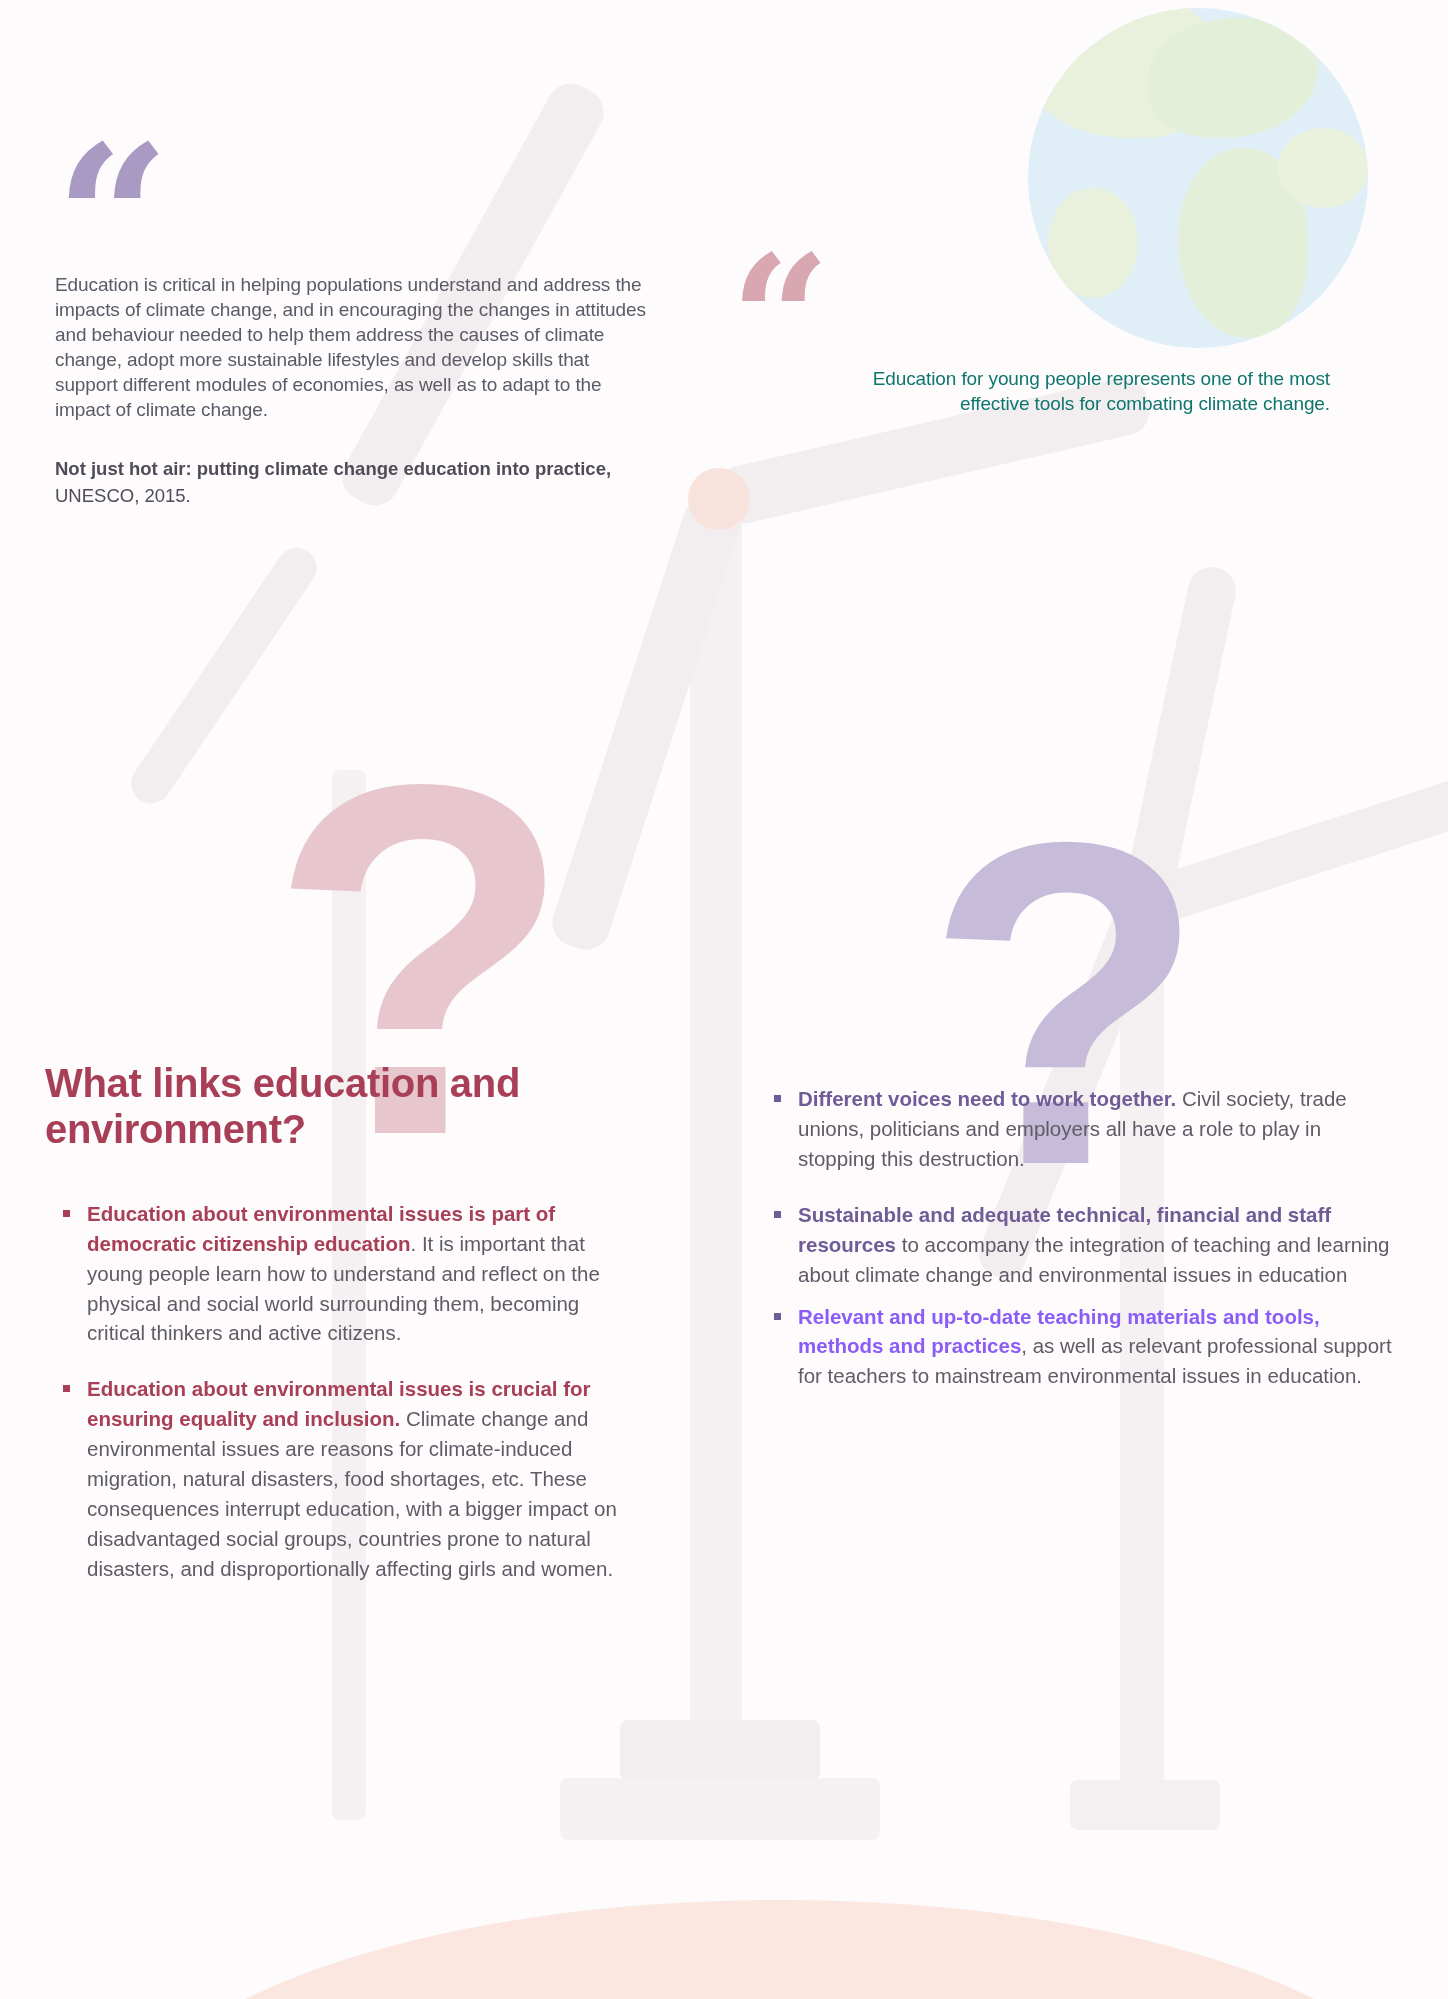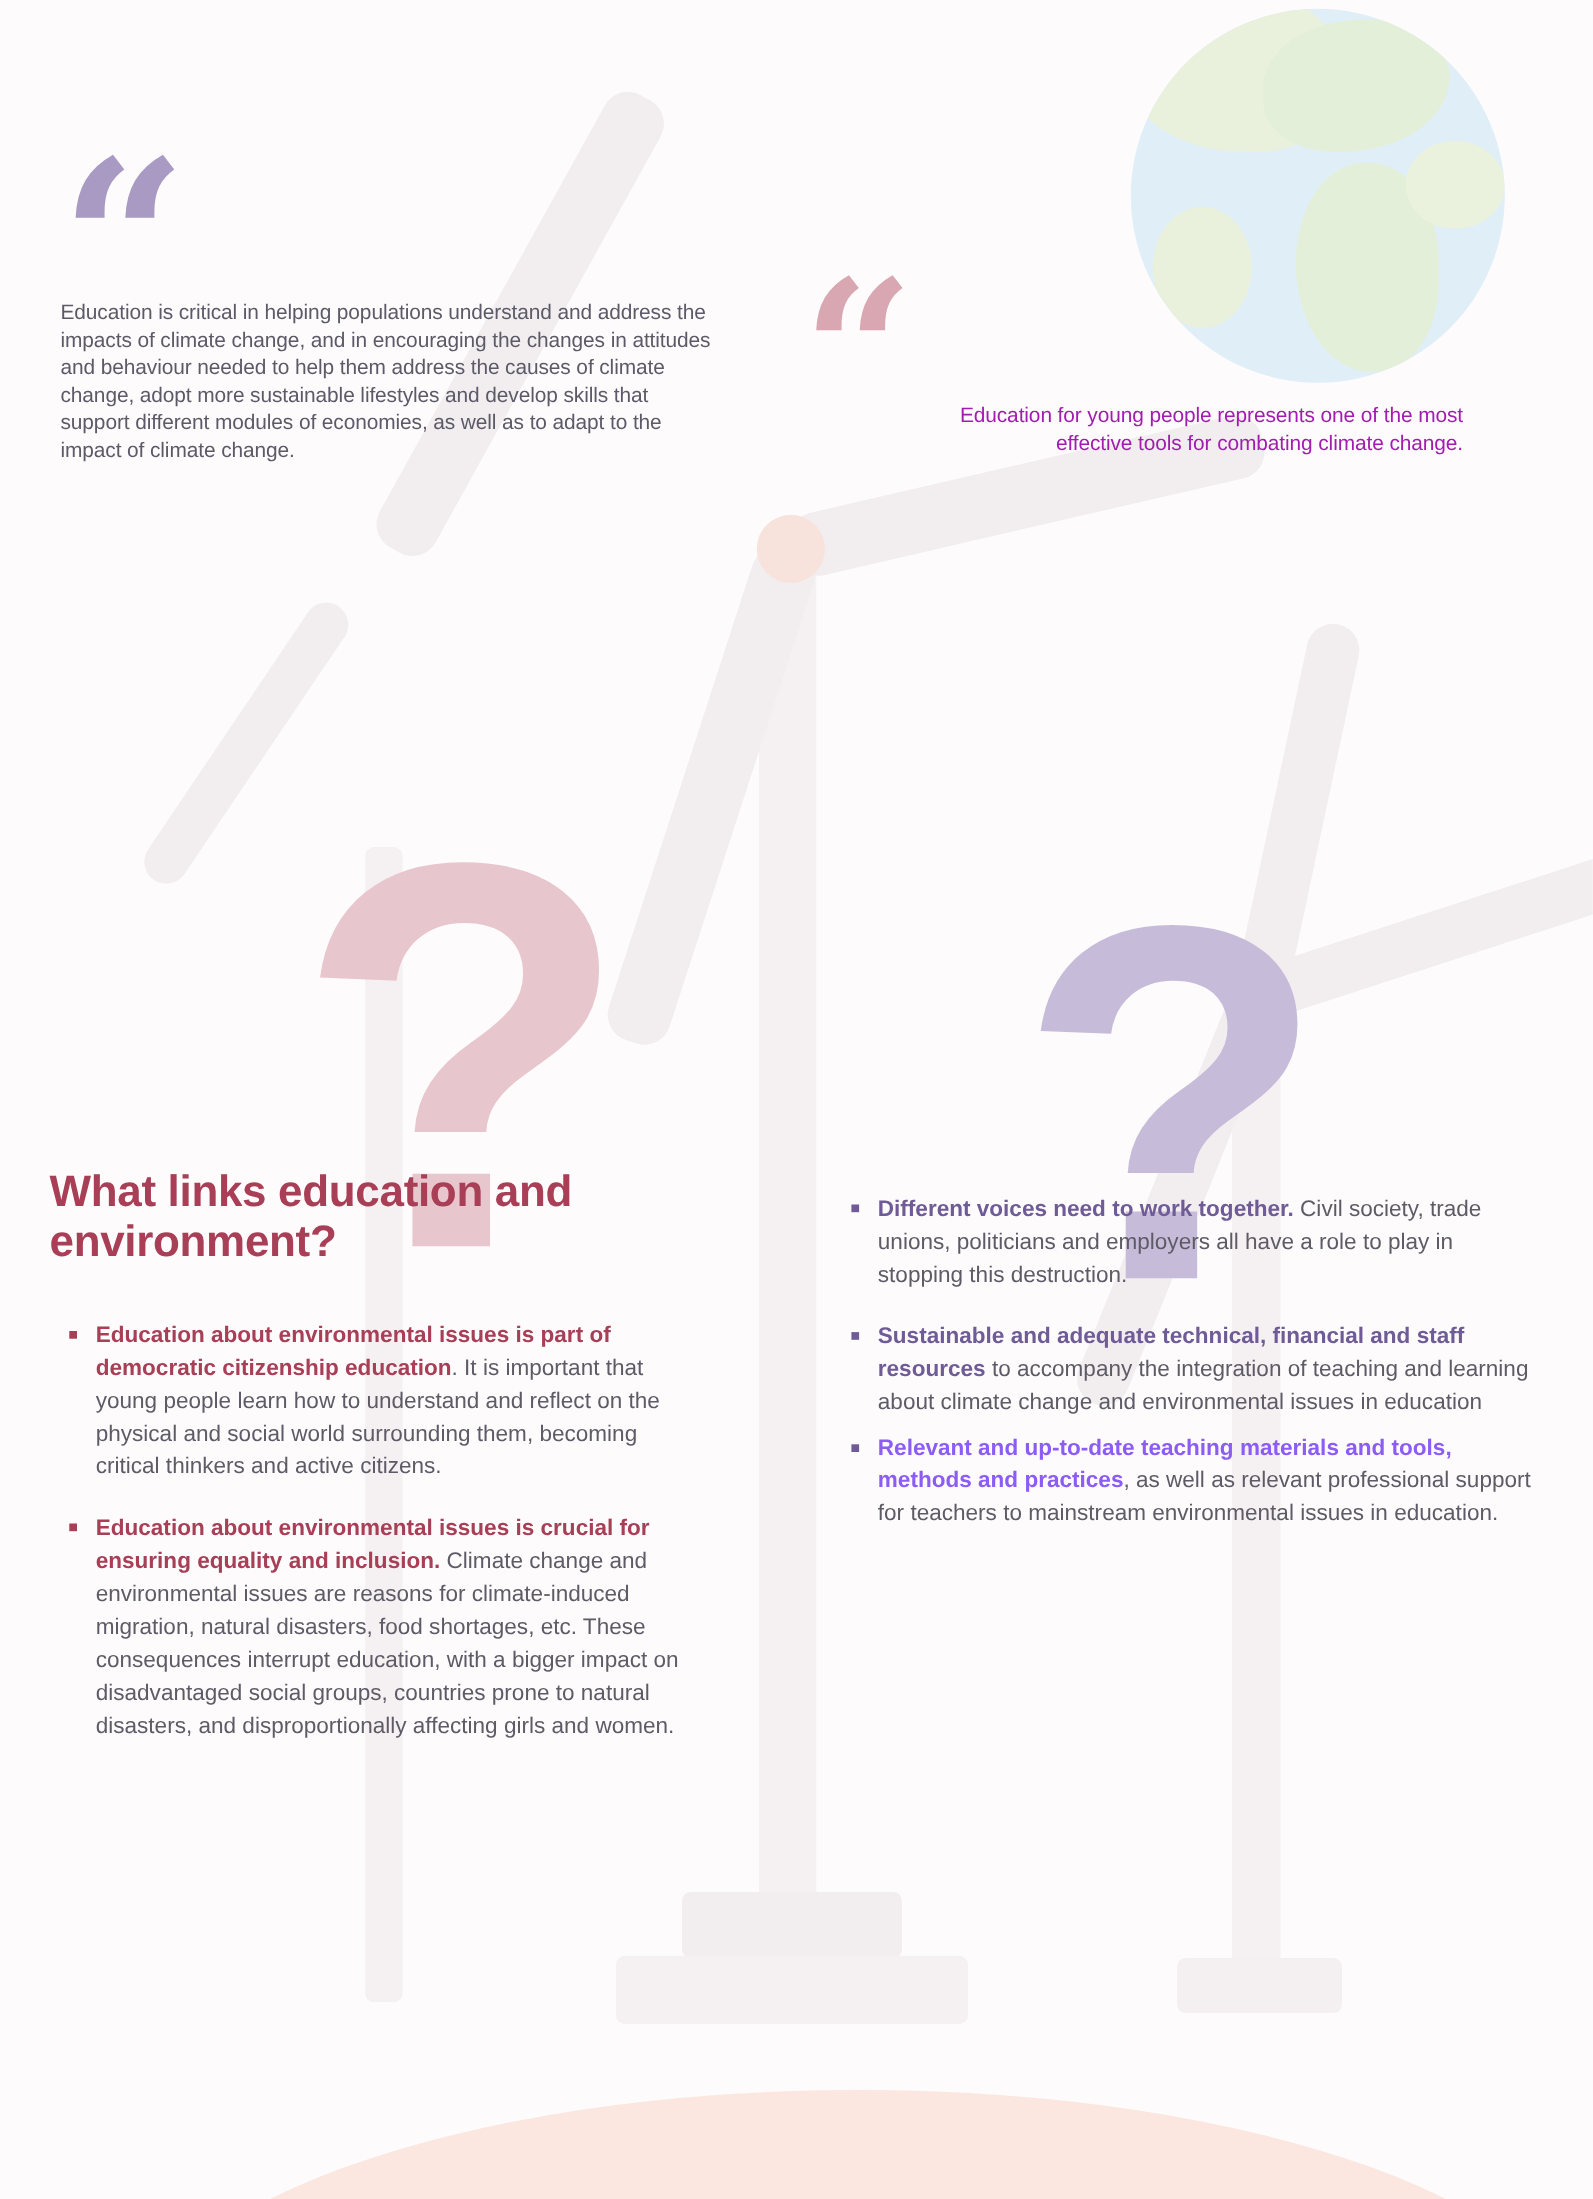--- a/index.html
+++ b/index.html
@@ -147,25 +147,28 @@
 
   <div class="hill" style="left:120px; top:1900px; width:1320px; height:240px;"></div>
 
   <div class="qmark" style="left:268px; top:760px; font-size:500px; color:#e7c6cd;">?</div>
   <div class="qmark" style="left:925px; top:820px; font-size:460px; color:#c6bcd9;">?</div>
 </div>
 
 <div class="col" style="left:55px; top:140px; width:660px;">
   <div class="quotemark" style="font-size:200px; color:#a99ac4; height:110px;">“</div>
   <div class="quote-text" style="color:#5d5a68; width:600px; margin-top:22px;">Education is critical in helping populations understand and address the impacts of climate change, and in encouraging the changes in attitudes and behaviour needed to help them address the causes of climate change, adopt more sustainable lifestyles and develop skills that support different modules of economies, as well as to adapt to the impact of climate change.</div>
+  <div class="quote-src" style="color:#4f4c58; width:580px; margin-top:34px;">
+    <b>Not just hot air: putting climate change education into practice,</b><span> UNESCO, 2015.</span>
+  </div>
 </div>
 
 <div class="col" style="left:730px; top:250px; width:600px; text-align:right;">
   <div class="quotemark" style="font-size:175px; color:#d8a7b1; height:98px; text-align:left;">“</div>
-  <div class="quote-text" style="color:#a21caf; margin-top:18px; margin-left:120px;">Education for young people represents one of the most effective tools for combating climate change.</div>
+  <div class="quote-text" style="color:#0f766e; margin-top:18px; margin-left:120px;">Education for young people represents one of the most effective tools for combating climate change.</div>
 </div>
 
 <div class="col" style="left:45px; top:1060px; width:600px;">
   <h2 class="heading" style="color:#a83f57; width:580px;">What links education and environment?</h2>
 
   <ul class="points" style="margin-top:46px; color:#5f5b66;">
     <li>
       <span class="bullet" style="background:#a83f57;"></span>
       <b style="color:#a83f57;">Education about environmental issues is part of democratic citizenship education</b><span>. It is important that young people learn how to understand and reflect on the physical and social world surrounding them, becoming critical thinkers and active citizens.</span>
     </li>

